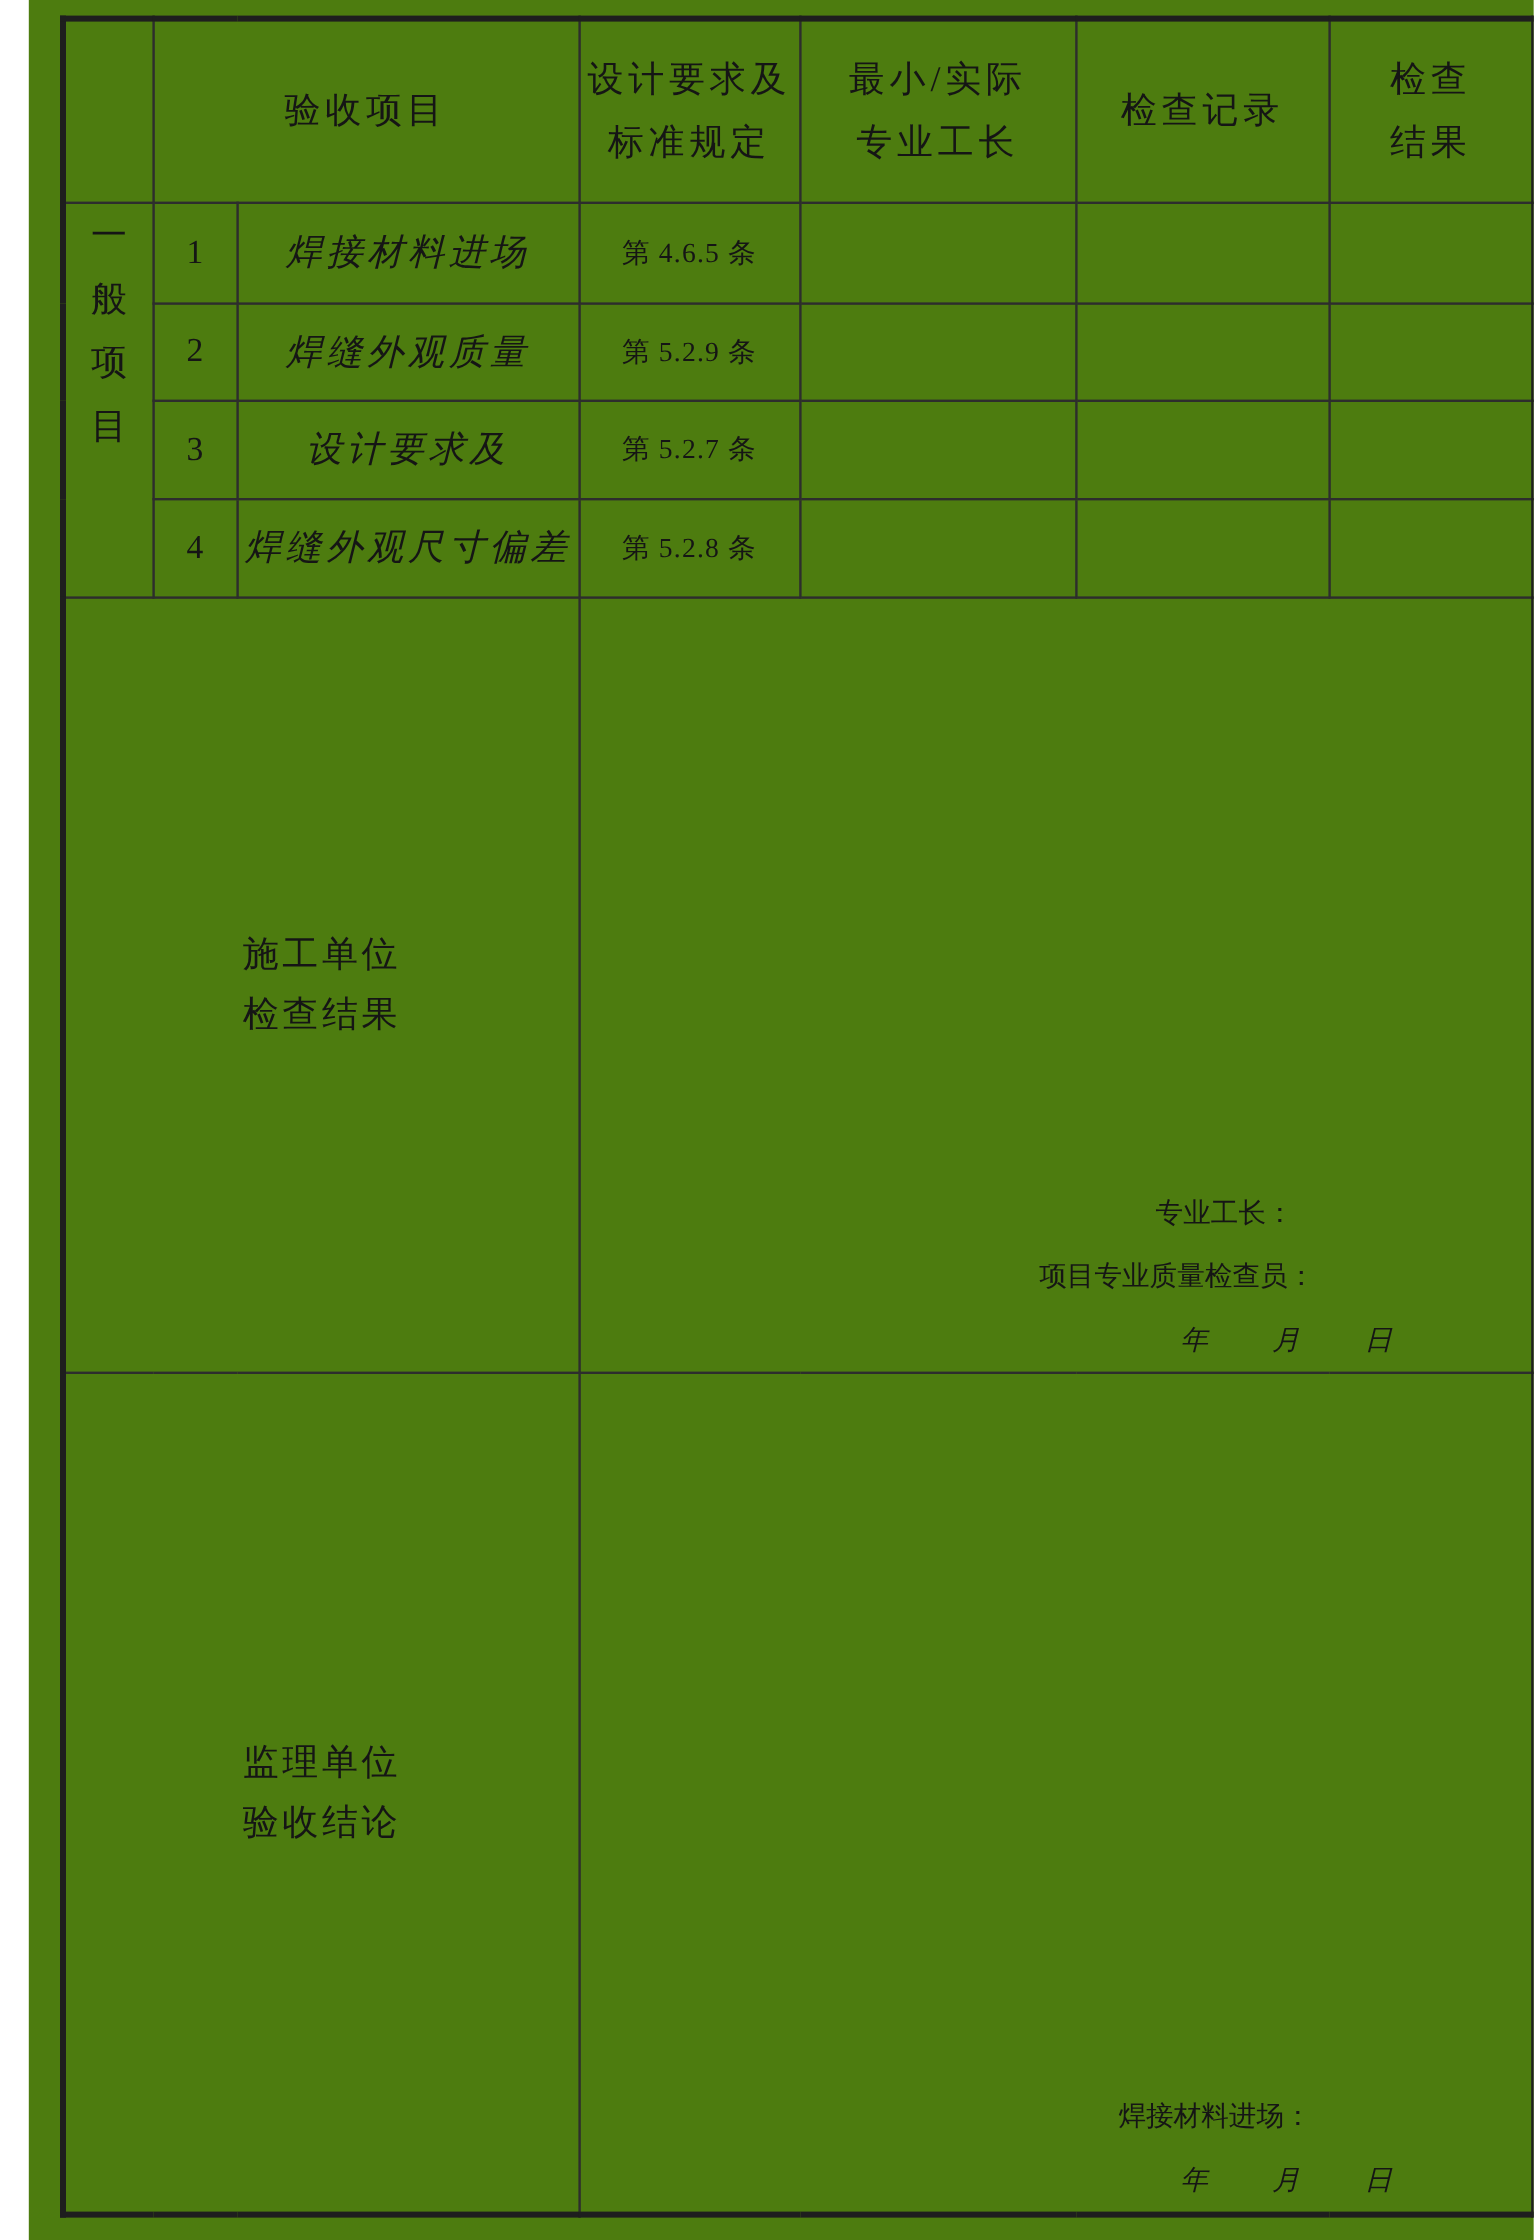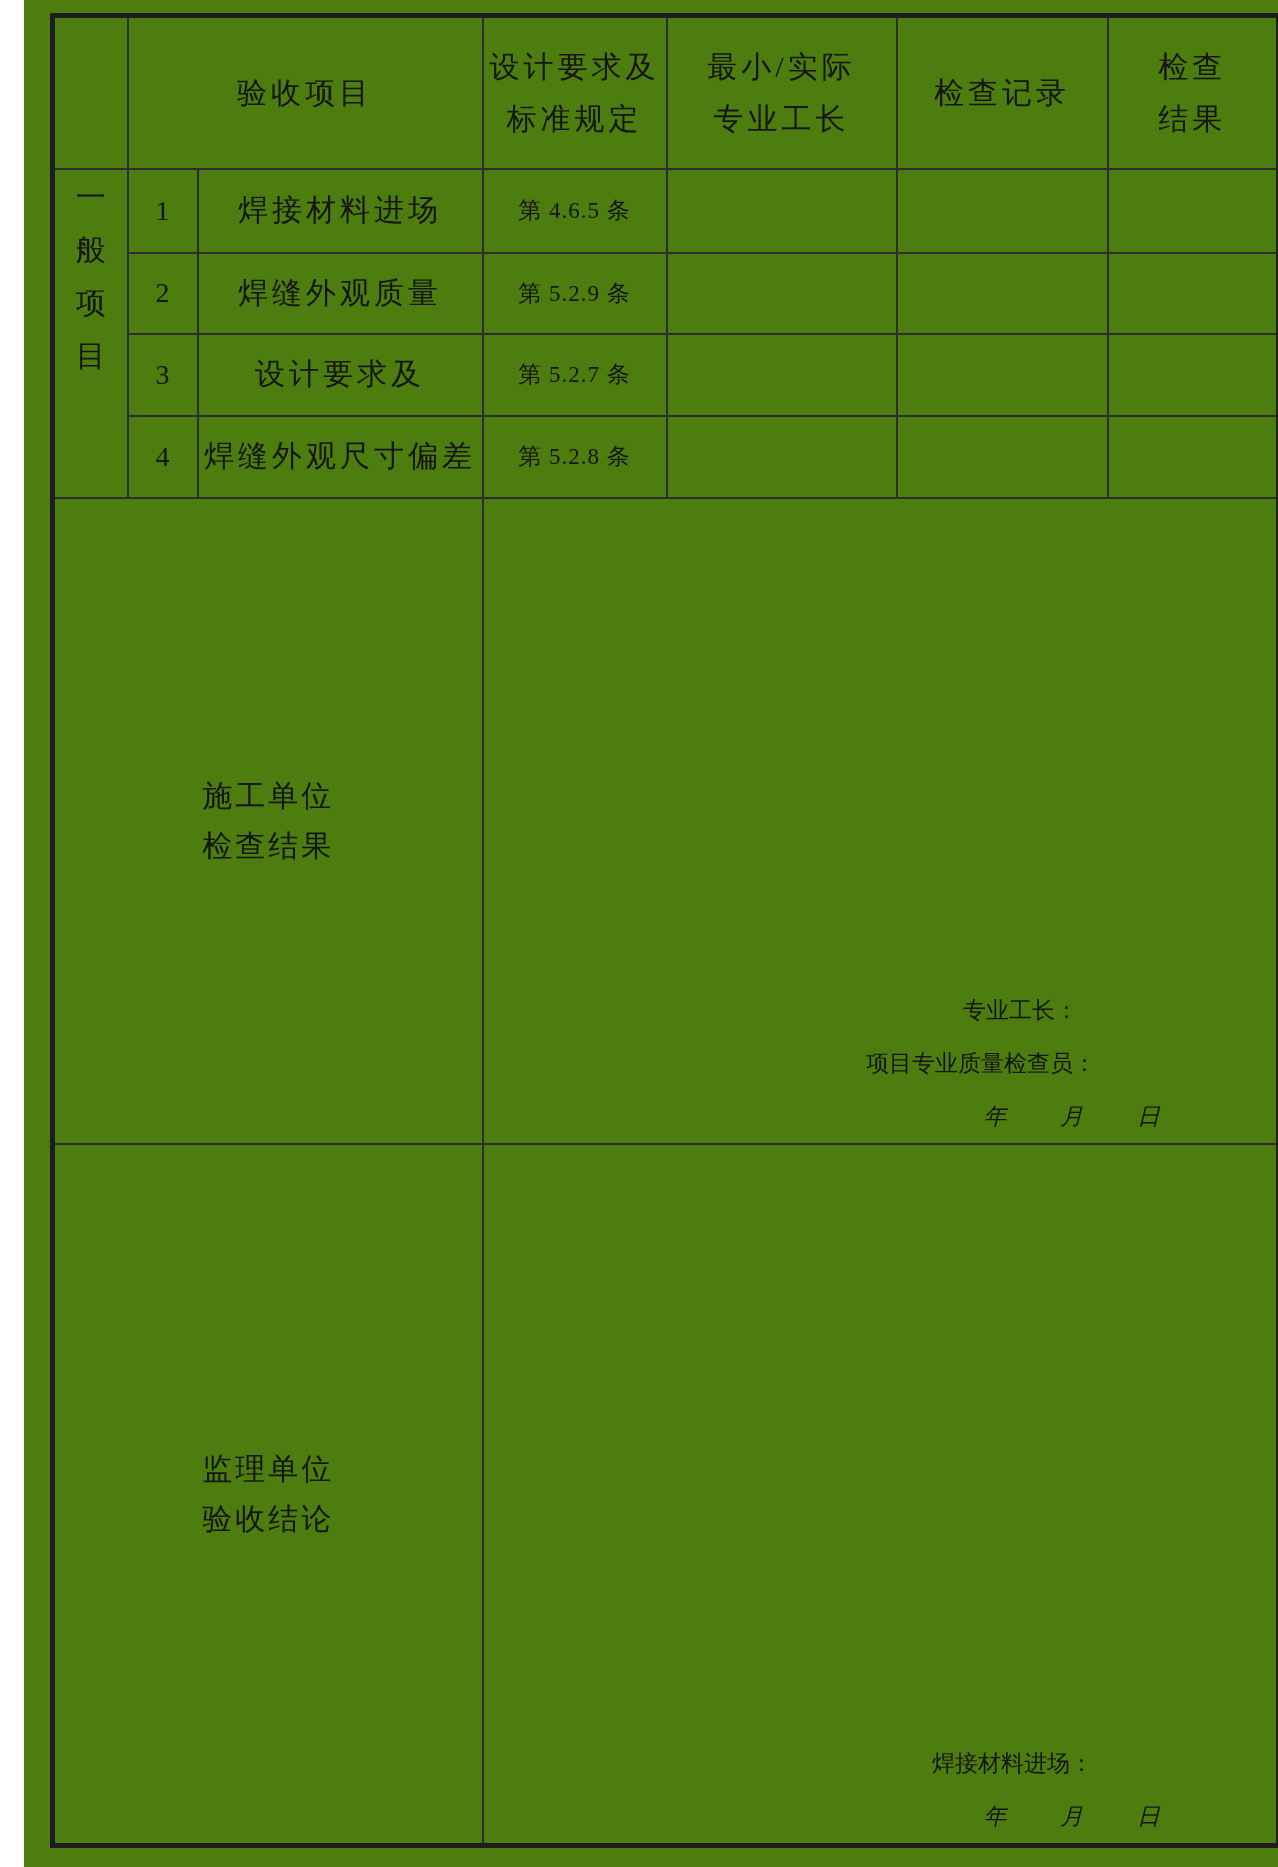--- a/index.html
+++ b/index.html
@@ -54,20 +54,21 @@
   td.num {
     text-align: center;
     vertical-align: middle;
     font-size: 28px;
   }
   td.item {
     text-align: center;
     vertical-align: middle;
     font-size: 30px;
     letter-spacing: 4px;
+    font-style: italic;
   }
   td.req {
     text-align: center;
     vertical-align: middle;
     font-size: 23px;
     letter-spacing: 1px;
     white-space: nowrap;
   }
   
   tr.r-sec1 { height: 646px; }

